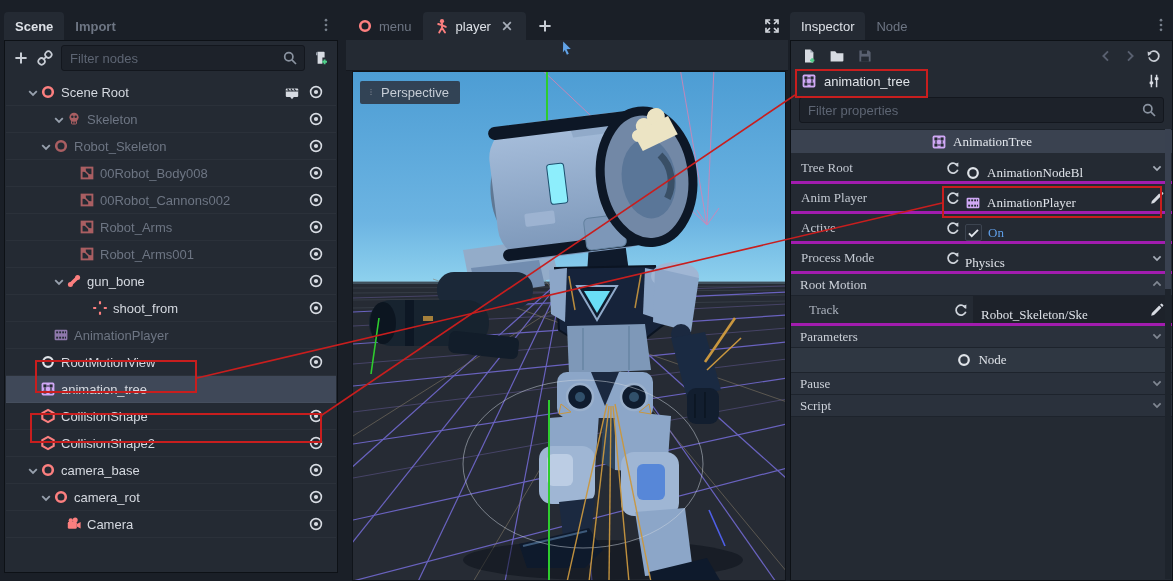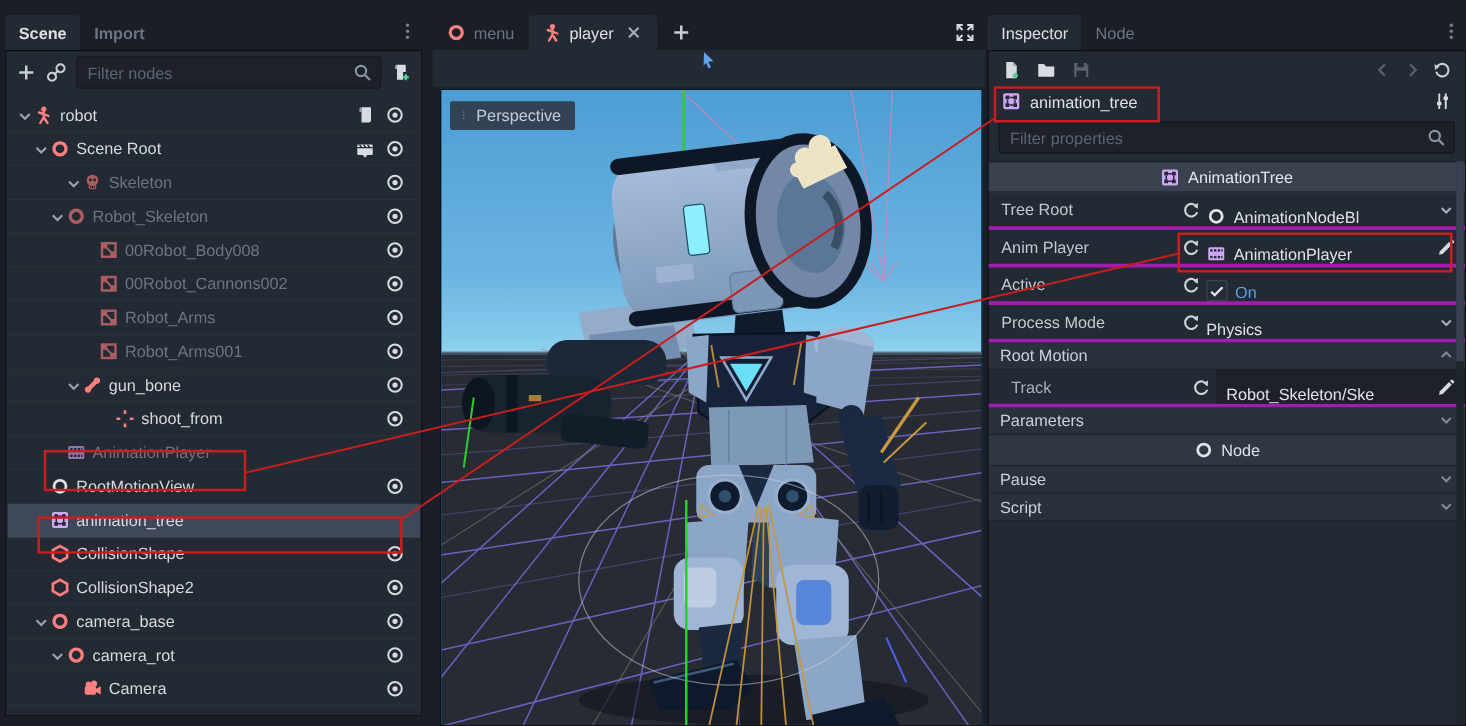--- a/index.html
+++ b/index.html
@@ -42,21 +42,21 @@
   #persp{position:absolute;left:7px;top:9px;background:rgba(45,54,67,.88);color:#c6cdd6;font-size:13px;
          padding:3px 11px 4px 7px;border-radius:2px;display:flex;align-items:center;gap:6px;}
   
   #insp-tabs{left:790px;width:383px;}
   #insp-panel{left:790px;top:40px;width:383px;height:541px;}
   #insp-toolbar{display:flex;align-items:center;gap:12px;padding:6px 10px 2px 10px;height:26px;box-sizing:border-box;}
   .itb-right{margin-left:auto;display:flex;gap:8px;align-items:center;}
   #insp-name{display:flex;align-items:center;gap:7px;padding:5px 10px;height:28px;box-sizing:border-box;font-size:13px;color:#dfe3e8;}
   #insp-name .grow{flex:1;}
   #insp-filter{margin:2px 8px 6px 8px;}
-  #insp-rows{border-top:1px solid #1b2129;}
+  #insp-rows{border-top:1px solid #1b2129;font-family:Liberation Serif, serif;}
   .pcat{height:23px;background:#3a4250;display:flex;align-items:center;justify-content:center;gap:6px;
         color:#e2e6ec;font-size:13px;border-bottom:1px solid #242a33;}
   .prow{position:relative;height:30px;border-bottom:3px solid #a21caf;display:flex;align-items:center;box-sizing:border-box;}
   .plabel{flex:0 0 140px;padding-left:10px;font-size:13px;color:#c3c9d2;white-space:nowrap;overflow:hidden;}
   .plabel.ind{padding-left:18px;color:#aab1bc;}
   .prevert{width:24px;display:flex;justify-content:center;}
   .pvalue{flex:1;display:flex;align-items:flex-end;gap:6px;font-size:13px;color:#dfe3e9;position:relative;height:100%;padding-right:30px;}
   .pvaltext{white-space:nowrap;overflow:hidden;}
   .pvaltext.accent{color:#5f9ee8;}
   .pvalue.pfield{background:#1d222a;padding-left:8px;}
@@ -122,38 +122,20 @@
       <span class="icon">
           <svg width="16" height="16" viewBox="0 0 16 16" xmlns="http://www.w3.org/2000/svg">
             <path d="M4.6 1.8h6.2a.8.8 0 0 1 .8.8v5h-2.2v6.2H4.6z" fill="#d7dbe2"></path>
             <path d="M4.6 1.8a1.6 1.6 0 0 0-1.6 1.6v1.8h1.6z" fill="#9aa2ad"></path>
             <path d="M11.6 9.4v4.8M9.2 11.8H14" stroke="#4fd08a" stroke-width="1.9"></path>
           </svg>
         </span>
     </div>
     <div id="scene-tree">
         <div class="trow">
-          <span class="tarrow" style="left:6px"><svg width="16" height="16" viewBox="0 0 16 16" xmlns="http://www.w3.org/2000/svg">
-              <path d="M4.2 6.2L8 10l3.8-3.8" stroke="#98a1ae" stroke-width="1.8" fill="none"></path>
-            </svg></span>
-          <span class="ticon" style="left:21px"><svg width="16" height="16" viewBox="0 0 16 16" xmlns="http://www.w3.org/2000/svg">
-              <circle cx="8" cy="3.2" r="2.1" fill="#fc7f7f"></circle>
-              <path d="M8 5.4v4.4M8 7.2L4.2 6M8 7.2l3.8 1.6M8 9.8l-2.8 4.6M8 9.8l3 4.6" stroke="#fc7f7f" stroke-width="1.9" stroke-linecap="round" fill="none"></path>
-            </svg></span>
-          <span class="tlabel" style="left:42px">robot</span>
-          <span class="tbadge" style="right:36px"><svg width="16" height="16" viewBox="0 0 16 16" xmlns="http://www.w3.org/2000/svg">
-              <path d="M5.2 1.8H12a.8.8 0 0 1 .8.8v9.6a1.8 1.8 0 0 1-1.8 1.8H5.2z" fill="#d7dbe2"></path>
-              <path d="M5.2 1.8a1.7 1.7 0 0 0-1.7 1.7v2h1.7z" fill="#9aa2ad"></path>
-            </svg></span>
-          <span class="teye"><svg width="16" height="16" viewBox="0 0 16 16" xmlns="http://www.w3.org/2000/svg">
-              <circle cx="8" cy="8" r="5.4" fill="none" stroke="#d7dbe2" stroke-width="1.6"></circle>
-              <circle cx="8" cy="8" r="2.1" fill="#d7dbe2"></circle>
-            </svg></span>
-        </div>
-        <div class="trow">
           <span class="tarrow" style="left:19px"><svg width="16" height="16" viewBox="0 0 16 16" xmlns="http://www.w3.org/2000/svg">
               <path d="M4.2 6.2L8 10l3.8-3.8" stroke="#98a1ae" stroke-width="1.8" fill="none"></path>
             </svg></span>
           <span class="ticon" style="left:34px"><svg width="16" height="16" viewBox="0 0 16 16" xmlns="http://www.w3.org/2000/svg">
               <circle cx="8" cy="8" r="4.8" fill="none" stroke="#fc7f7f" stroke-width="2.6"></circle>
             </svg></span>
           <span class="tlabel" style="left:55px">Scene Root</span>
           <span class="tbadge" style="right:36px"><svg width="16" height="16" viewBox="0 0 16 16" xmlns="http://www.w3.org/2000/svg">
               <rect x="1.8" y="4.5" width="12.4" height="8.5" rx="1" fill="#d7dbe2"></rect>
               <path d="M1.8 7h12.4" stroke="#242a33"></path>

